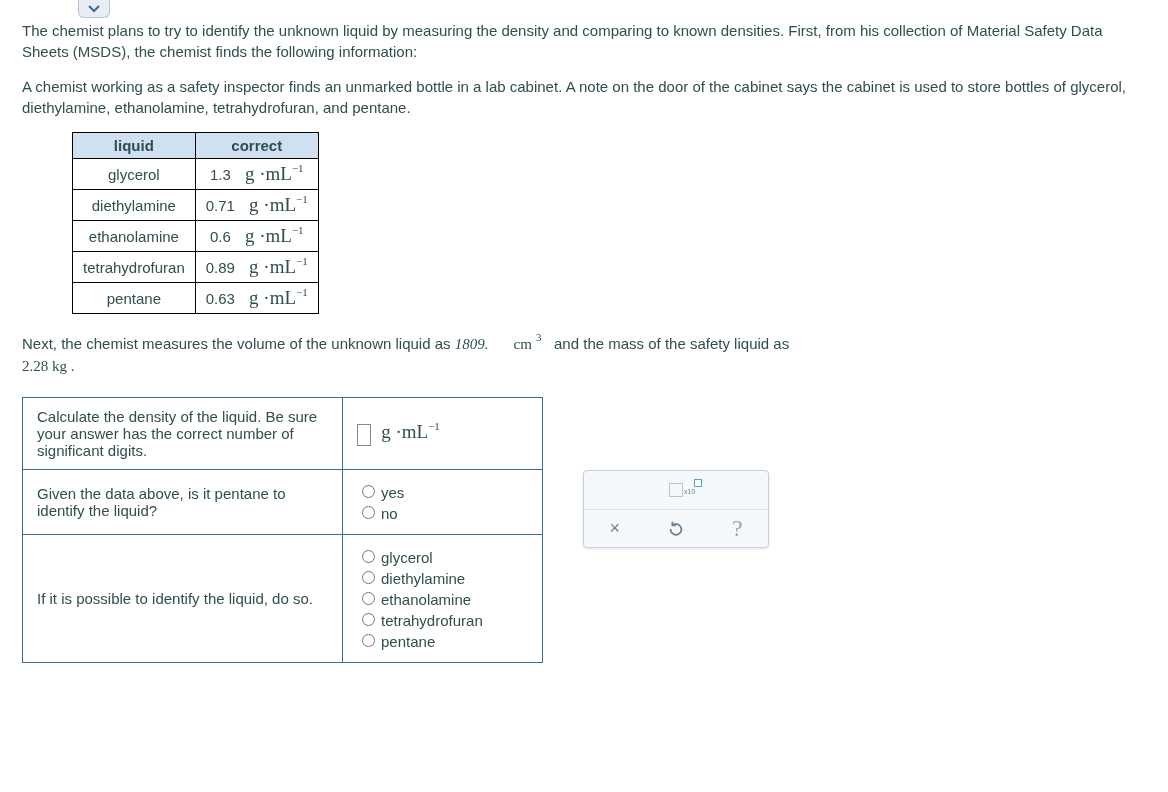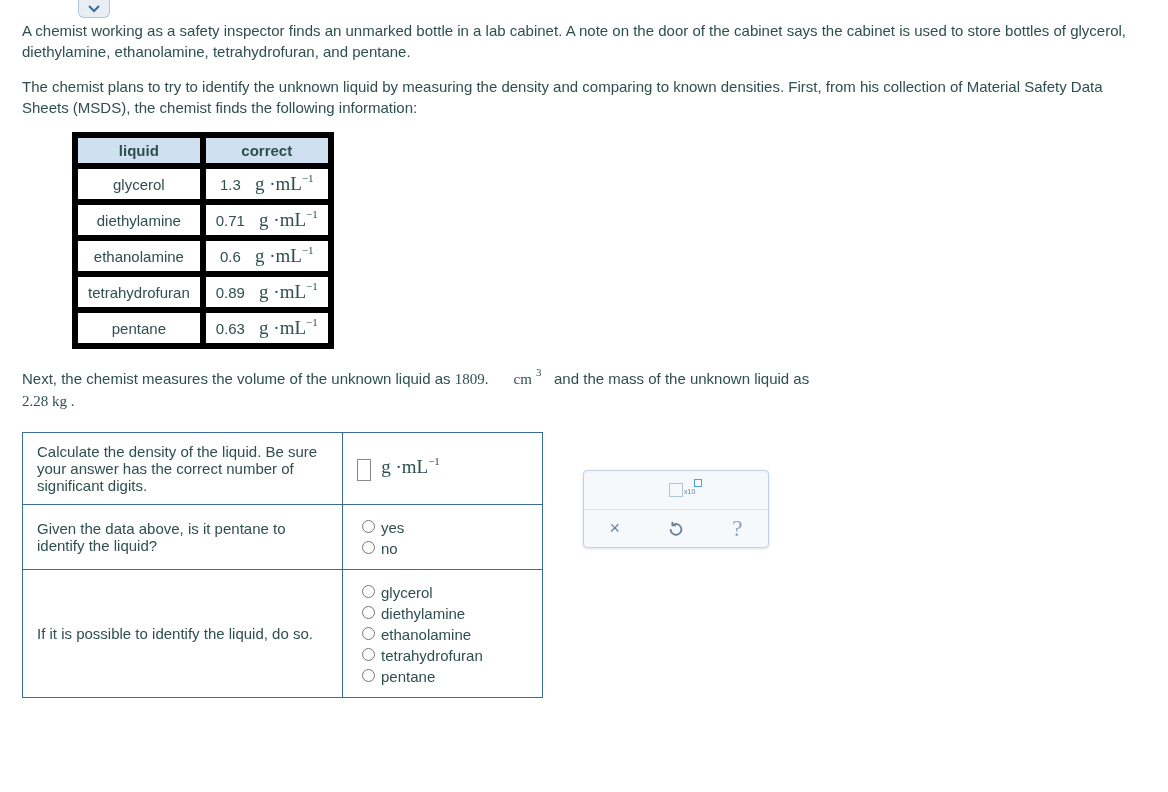--- a/index.html
+++ b/index.html
@@ -20,21 +20,21 @@
     width: 32px; height: 18px;
     background: #e9eef4;
     border: 1px solid #b1c5db;
     border-top: none;
     border-radius: 0 0 6px 6px;
     display: flex; align-items: center; justify-content: center;
   }
   .dropdown-tab svg { width: 12px; height: 8px; }
   .density-table { border-collapse: collapse; margin-left: 50px; margin-bottom: 18px; }
   .density-table th, .density-table td {
-    border: 6px solid #000000;
+    border: 1px solid #000000;
     padding: 4px 10px;
     text-align: center;
     font-weight: normal;
   }
   .density-table th {
     background: #cfe0f0;
     font-weight: bold;
     color: #2f4f4f;
   }
   .density-cell { white-space: nowrap; }
@@ -113,22 +113,22 @@
 <div class="wrap">
 
 <div class="dropdown-tab">
   <svg viewBox="0 0 12 8">
         <path d="M1 1 L6 6 L11 1" stroke="#3a6b99" stroke-width="2" fill="none"></path>
       </svg>
 </div>
 
 <div class="container">
 
+  <div class="problem-text">The chemist plans to try to identify the unknown liquid by measuring the density and comparing to known densities. First, from his collection of Material Safety Data Sheets (MSDS), the chemist finds the following information:</div>
   <div class="problem-text">A chemist working as a safety inspector finds an unmarked bottle in a lab cabinet. A note on the door of the cabinet says the cabinet is used to store bottles of glycerol, diethylamine, ethanolamine, tetrahydrofuran, and pentane.</div>
-  <div class="problem-text">The chemist plans to try to identify the unknown liquid by measuring the density and comparing to known densities. First, from his collection of Material Safety Data Sheets (MSDS), the chemist finds the following information:</div>
 
   <table class="density-table">
     <tbody>
           <tr>
       <th>liquid</th>
       <th>correct</th>
     </tr>
     <tr>
       <td>glycerol</td>
       <td class="density-cell">
@@ -162,26 +162,26 @@
       <td class="density-cell">
         <span class="density-val">0.63</span>
         <span class="unit">g ·mL</span><span class="sup">−1</span>
       </td>
     </tr>
   </tbody>
       </table>
 
   <div class="problem-text">
     <span>Next, the chemist measures the volume of the unknown liquid as </span>
-    <span style="font-family:'Times New Roman',serif;">1809.</span>
+    <span style="font-family:'Times New Roman',serif;font-style:italic;">1809.</span>
     &nbsp;&nbsp;&nbsp;&nbsp;
     <span class="cm-unit">cm</span>
     <span class="sup">3</span>
     &nbsp;
-    <span> and the mass of the unknown liquid as</span>
+    <span> and the mass of the safety liquid as</span>
     <br>
     <span style="font-family:'Times New Roman',serif;">2.28   kg .</span>
   </div>
 
   <table class="answer-table">
     <tbody>
           <tr>
       <td class="prompt">Calculate the density of the liquid. Be sure your answer has the correct number of significant digits.</td>
       <td class="resp">
         <span class="input-box"></span>

